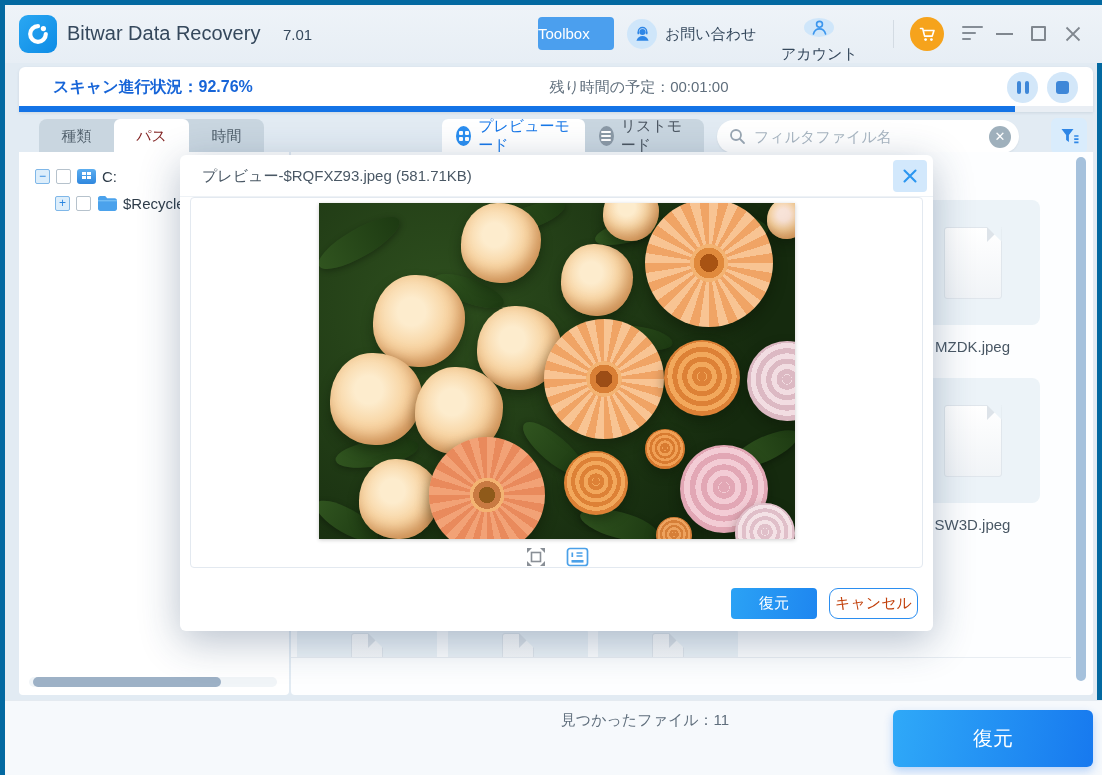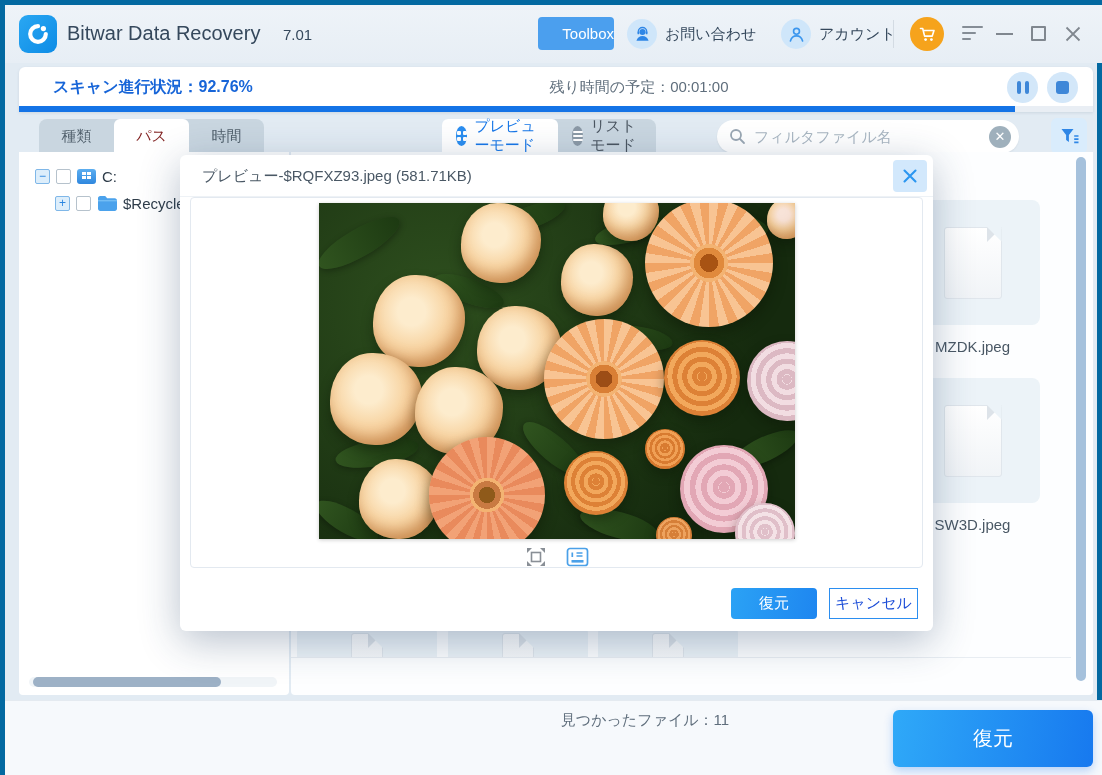--- a/index.html
+++ b/index.html
@@ -5,23 +5,23 @@
   * { box-sizing: border-box; margin: 0; padding: 0; }
   html,body { width:1102px; height:775px; }
   body { font-family:"Liberation Sans","DejaVu Sans",sans-serif; position:relative; overflow:hidden; background:#e2ebf3; }
   #window { position:absolute; inset:0; border:5px solid #0369a1; background:#e2ebf3; }
 
   
   .titlebar { position:absolute; left:0; top:0; width:1100px; height:58px; background:linear-gradient(#eef3f8,#e7eef5); }
   .logo { position:absolute; left:14px; top:10px; width:38px; height:38px; border-radius:9px; background:linear-gradient(135deg,#2aa7f2,#0d8ce6); display:flex; align-items:center; justify-content:center; }
   .app-title { position:absolute; left:62px; top:17px; font-size:20px; color:#35485c; }
   .app-version { position:absolute; left:278px; top:21px; font-size:15px; color:#35485c; }
-  .toolbox-btn { position:absolute; left:533px; top:12px; width:76px; height:33px; background:#4b9fee; color:#fff; font-size:15px; border:none; border-radius:4px; text-align:right; line-height:33px; cursor:pointer; }
+  .toolbox-btn { position:absolute; left:533px; top:12px; width:76px; height:33px; background:#4b9fee; color:#fff; font-size:15px; border:none; border-radius:4px; text-align:left; line-height:33px; cursor:pointer; }
   .tb-item { position:absolute; top:13px; height:32px; display:flex; align-items:center; gap:8px; cursor:pointer; }
-  .tb-contact { left:622px;text-align:center; } .tb-account { left:776px; }
+  .tb-contact { left:622px;text-align:center; } .tb-account { left:776px;flex-direction:column; }
   .circ-ic { width:30px; height:30px; border-radius:50%; background:#cfe6fa; display:flex; align-items:center; justify-content:center; }
   .tb-label { font-size:15px; color:#35485c; }
   .tb-divider { position:absolute; left:888px; top:15px; width:1px; height:28px; background:#d3dbe3; }
   .cart-btn { position:absolute; left:905px; top:12px; width:34px; height:34px; border-radius:50%; background:#f6a31c; display:flex; align-items:center; justify-content:center; cursor:pointer; }
   .menu-btn { position:absolute; left:957px; top:21px; width:24px; height:16px; cursor:pointer; }
   .menu-btn span { display:block; height:2px; background:#858d96; border-radius:1px; margin-bottom:4px; }
   .menu-btn span:nth-child(1){width:21px;} .menu-btn span:nth-child(2){width:14px;} .menu-btn span:nth-child(3){width:9px;}
   .min-btn { position:absolute; left:991px; top:28px; width:17px; height:2px; background:#80878f; cursor:pointer; }
   .max-btn { position:absolute; left:1026px; top:21px; width:15px; height:15px; border:2px solid #80878f; border-radius:1px; cursor:pointer; }
   .close-btn { position:absolute; left:1059px; top:20px; width:18px; height:18px; cursor:pointer; }
@@ -34,21 +34,21 @@
   .pause-ctl { left:988px; } .stop-ctl { left:1028px; }
   .pause-ctl i { display:inline-block; width:4px; height:13px; background:#3e87d8; border-radius:2px; margin:0 2px; }
   .stop-ctl i { display:inline-block; width:13px; height:13px; background:#3e87d8; border-radius:3px; }
   .progress-track { position:absolute; left:0; bottom:0; width:100%; height:6px; background:#e9eef4; }
   .progress-fill { height:100%; background:#1473e6; }
 
   
   .tabs-group { position:absolute; left:34px; top:114px; width:225px; height:33px; background:#c9d6e0; border-radius:8px 8px 0 0; display:flex; }
   .tab { flex:1; text-align:center; line-height:33px; font-size:15px; color:#52616d; cursor:pointer;border-radius:9px; }
   .tab.active { background:#fff; color:#7f1d1d; border-radius:6px 6px 0 0; }
-  .modes-group { position:absolute; left:437px; top:114px; width:214px; height:33px; background:#c9d6e0; border-radius:8px 8px 0 0; display:flex; }
+  .modes-group { position:absolute; left:437px; top:114px; width:262px; height:33px; background:#c9d6e0; border-radius:8px 8px 0 0; display:flex; }
   .mode { display:flex; align-items:center; justify-content:center; gap:7px; font-size:15px; color:#4a5560; cursor:pointer; padding:0 14px; }
   .mode.active { background:#fff; color:#1878e8; border-radius:6px 6px 0 0; }
   .mode-ic { width:20px; height:20px; border-radius:50%; display:grid; place-items:center; }
   .mode-ic.blue { background:#2b8ef0; } .mode-ic.gray { background:#8b99a6; }
   .grid-glyph { width:10px; height:10px; display:grid; grid-template-columns:4px 4px; grid-template-rows:4px 4px; gap:2px; }
   .grid-glyph i { background:#fff; border-radius:1px; }
   .list-glyph { width:10px; height:10px; display:flex; flex-direction:column; justify-content:space-between; }
   .list-glyph i { height:2px; background:#fff; border-radius:1px; }
   .search-pill { position:absolute; left:712px; top:115px; width:302px; height:33px; background:#fff; border-radius:17px; box-shadow:0 1px 2px rgba(0,0,0,.06); display:flex; align-items:center; padding:0 8px 0 12px; }
   .search-pill input { flex:1; border:none; outline:none; background:transparent; font-size:15px; color:#4a5865; font-family:inherit; margin-left:8px; }
@@ -96,21 +96,21 @@
   .pv-frame { position:absolute; left:10px; top:42px; width:733px; height:371px; border:1px solid #e3e9f0; border-radius:4px; }
   .photo { position:absolute; left:128px; top:5px; width:476px; height:336px; overflow:hidden; background:radial-gradient(circle at 25% 30%, #2e4f1e, #152a0e 75%) #152a0e; box-shadow:0 1px 4px rgba(0,0,0,.2); }
   .fl { position:absolute; border-radius:50%; }
   .leaf { border-radius:50%; background:linear-gradient(90deg,#30541f,#1d3a12); box-shadow:0 2px 6px rgba(0,0,0,.3); }
   .gerbera { background:radial-gradient(circle,var(--c1,#a85313) 0 10%,var(--c2,#e08a3c) 10% 17%,#f3b372 17% 21%,rgba(0,0,0,0) 21%),repeating-conic-gradient(var(--p1,#f8c493) 0 9deg,var(--p2,#f0a465) 9deg 18deg); box-shadow:0 6px 14px rgba(10,20,5,.45); }
   .carnation { background:radial-gradient(circle at 42% 40%,var(--p1,#fdeccd) 0 18%,#f8d6a6 45%,#eeb87f 75%,#d89455 100%); border-radius:46% 54% 50% 50%/53% 47% 55% 45%; box-shadow:inset -5px -7px 14px rgba(150,80,20,.4),0 6px 12px rgba(10,20,5,.4); }
   .rose { background:radial-gradient(circle at 50% 48%,var(--p2,#dd8136) 0 8%,rgba(0,0,0,0) 8%),repeating-radial-gradient(circle at 50% 48%,var(--p1,#f2a85c) 0 9%,var(--p2,#dd8136) 9% 18%); box-shadow:0 5px 12px rgba(10,20,5,.4); }
   .pv-tools { position:absolute; left:0; right:0; top:347px; display:flex; justify-content:center; gap:18px; }
   .pv-tool { width:24px; height:24px; display:flex; align-items:center; justify-content:center; cursor:pointer; }
   .modal-restore { position:absolute; left:551px; top:433px; width:86px; height:31px; border:none; border-radius:4px; background:linear-gradient(100deg,#2ba2f5,#1e86f0); color:#fff; font-size:15px; font-family:inherit; cursor:pointer; }
-  .modal-cancel { position:absolute; left:649px; top:433px; width:89px; height:31px; background:#fff; border:1px solid #2b8ef0; border-radius:0; color:#1d4ed8; font-size:15px; font-family:inherit; cursor:pointer; }
+  .modal-cancel { position:absolute; left:649px; top:433px; width:89px; height:31px; background:#fff; border:1px solid #2b8ef0; border-radius:9px; color:#c2410c; font-size:15px; font-family:inherit; cursor:pointer; }
 </style>
 </head>
 <body>
 
 <div id="window">
 
   <div class="titlebar">
     <div class="logo">
       <svg width="24" height="24" viewBox="0 0 24 24">
           <path d="M12 4.2a7.8 7.8 0 1 0 7.8 7.8" stroke="#fff" stroke-width="4.2" fill="none" stroke-linecap="round"></path>

